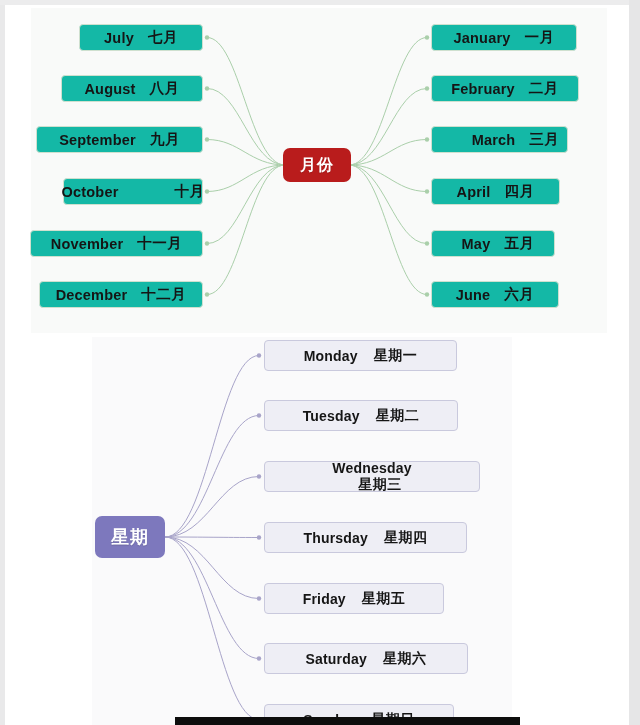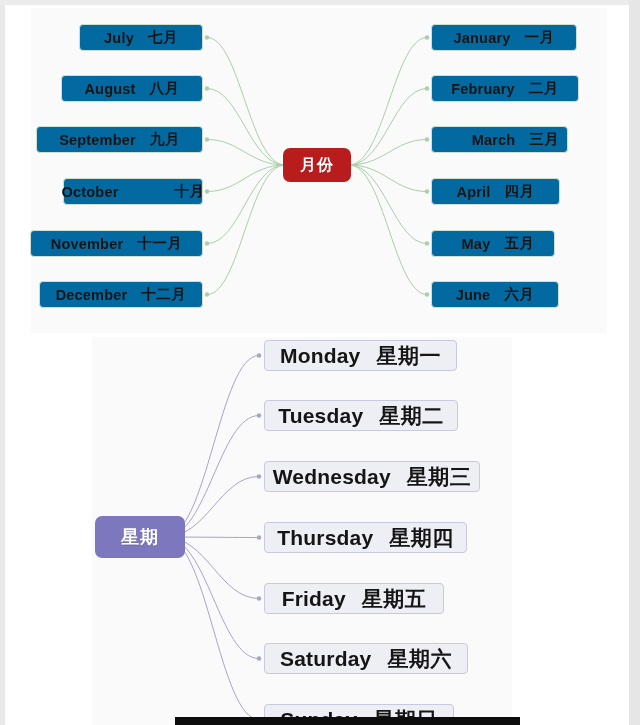--- a/index.html
+++ b/index.html
@@ -73,29 +73,29 @@
     display: flex;
     align-items: center;
     justify-content: center;
     white-space: nowrap;
     border-radius: 4px;
     font-weight: bold;
     letter-spacing: 0.2px;
     color: #151515;
   }
   .node-month {
-    background: #0369a1;
+    background: #14b8a6;
     border: 1px solid #cfe0cf;
     font-size: 14.5px;
     height: 27px;
   }
   .node-week {
     background: #eeeef5;
     border: 1px solid #c9c9dd;
-    font-size: 21px;
+    font-size: 14px;
     height: 31px;
   }
   .node .en { display: inline-block; }
   .node .zh {
     display: inline-block;
     font-family: "DejaVu Sans", "Liberation Sans", sans-serif;
     letter-spacing: 0.5px;
   }
   .node-month .zh { margin-left: 14px; }
   .node-week .zh { margin-left: 16px; }
@@ -115,21 +115,21 @@
     text-shadow: 0 1px 1px rgba(0,0,0,0.15);
   }
   #center-months {
     left: 283px; top: 148px;
     width: 68px; height: 34px;
     background: #b91c1c;
     font-size: 16px;
   }
   #center-weekdays {
     left: 95px; top: 516px;
-    width: 90px; height: 42px;
+    width: 70px; height: 42px;
     background: #7d78bd;
     font-size: 18px;
   }
 
   
   #bottom-bar {
     position: absolute;
     left: 175px; top: 717px;
     width: 345px; height: 8px;
     background: #0d0d0d;
@@ -245,21 +245,21 @@
   </div>
   <div id="weekdays-nodes">
       <div class="node node-week" style="left: 264px; top: 340px; width: 193px;">
         <span class="en">Monday</span>
         <span class="zh">星期一</span>
       </div>
       <div class="node node-week" style="left: 264px; top: 400px; width: 194px; justify-content: center;">
         <span class="en">Tuesday</span>
         <span class="zh">星期二</span>
       </div>
-      <div class="node node-week" style="left: 264px; top: 461px; width: 216px;">
+      <div class="node node-week" style="left: 264px; top: 461px; width: 216px; flex-direction: column;">
         <span class="en">Wednesday</span>
         <span class="zh">星期三</span>
       </div>
       <div class="node node-week" style="left: 264px; top: 522px; width: 203px;">
         <span class="en">Thursday</span>
         <span class="zh">星期四</span>
       </div>
       <div class="node node-week" style="left: 264px; top: 583px; width: 180px;">
         <span class="en">Friday</span>
         <span class="zh">星期五</span>

